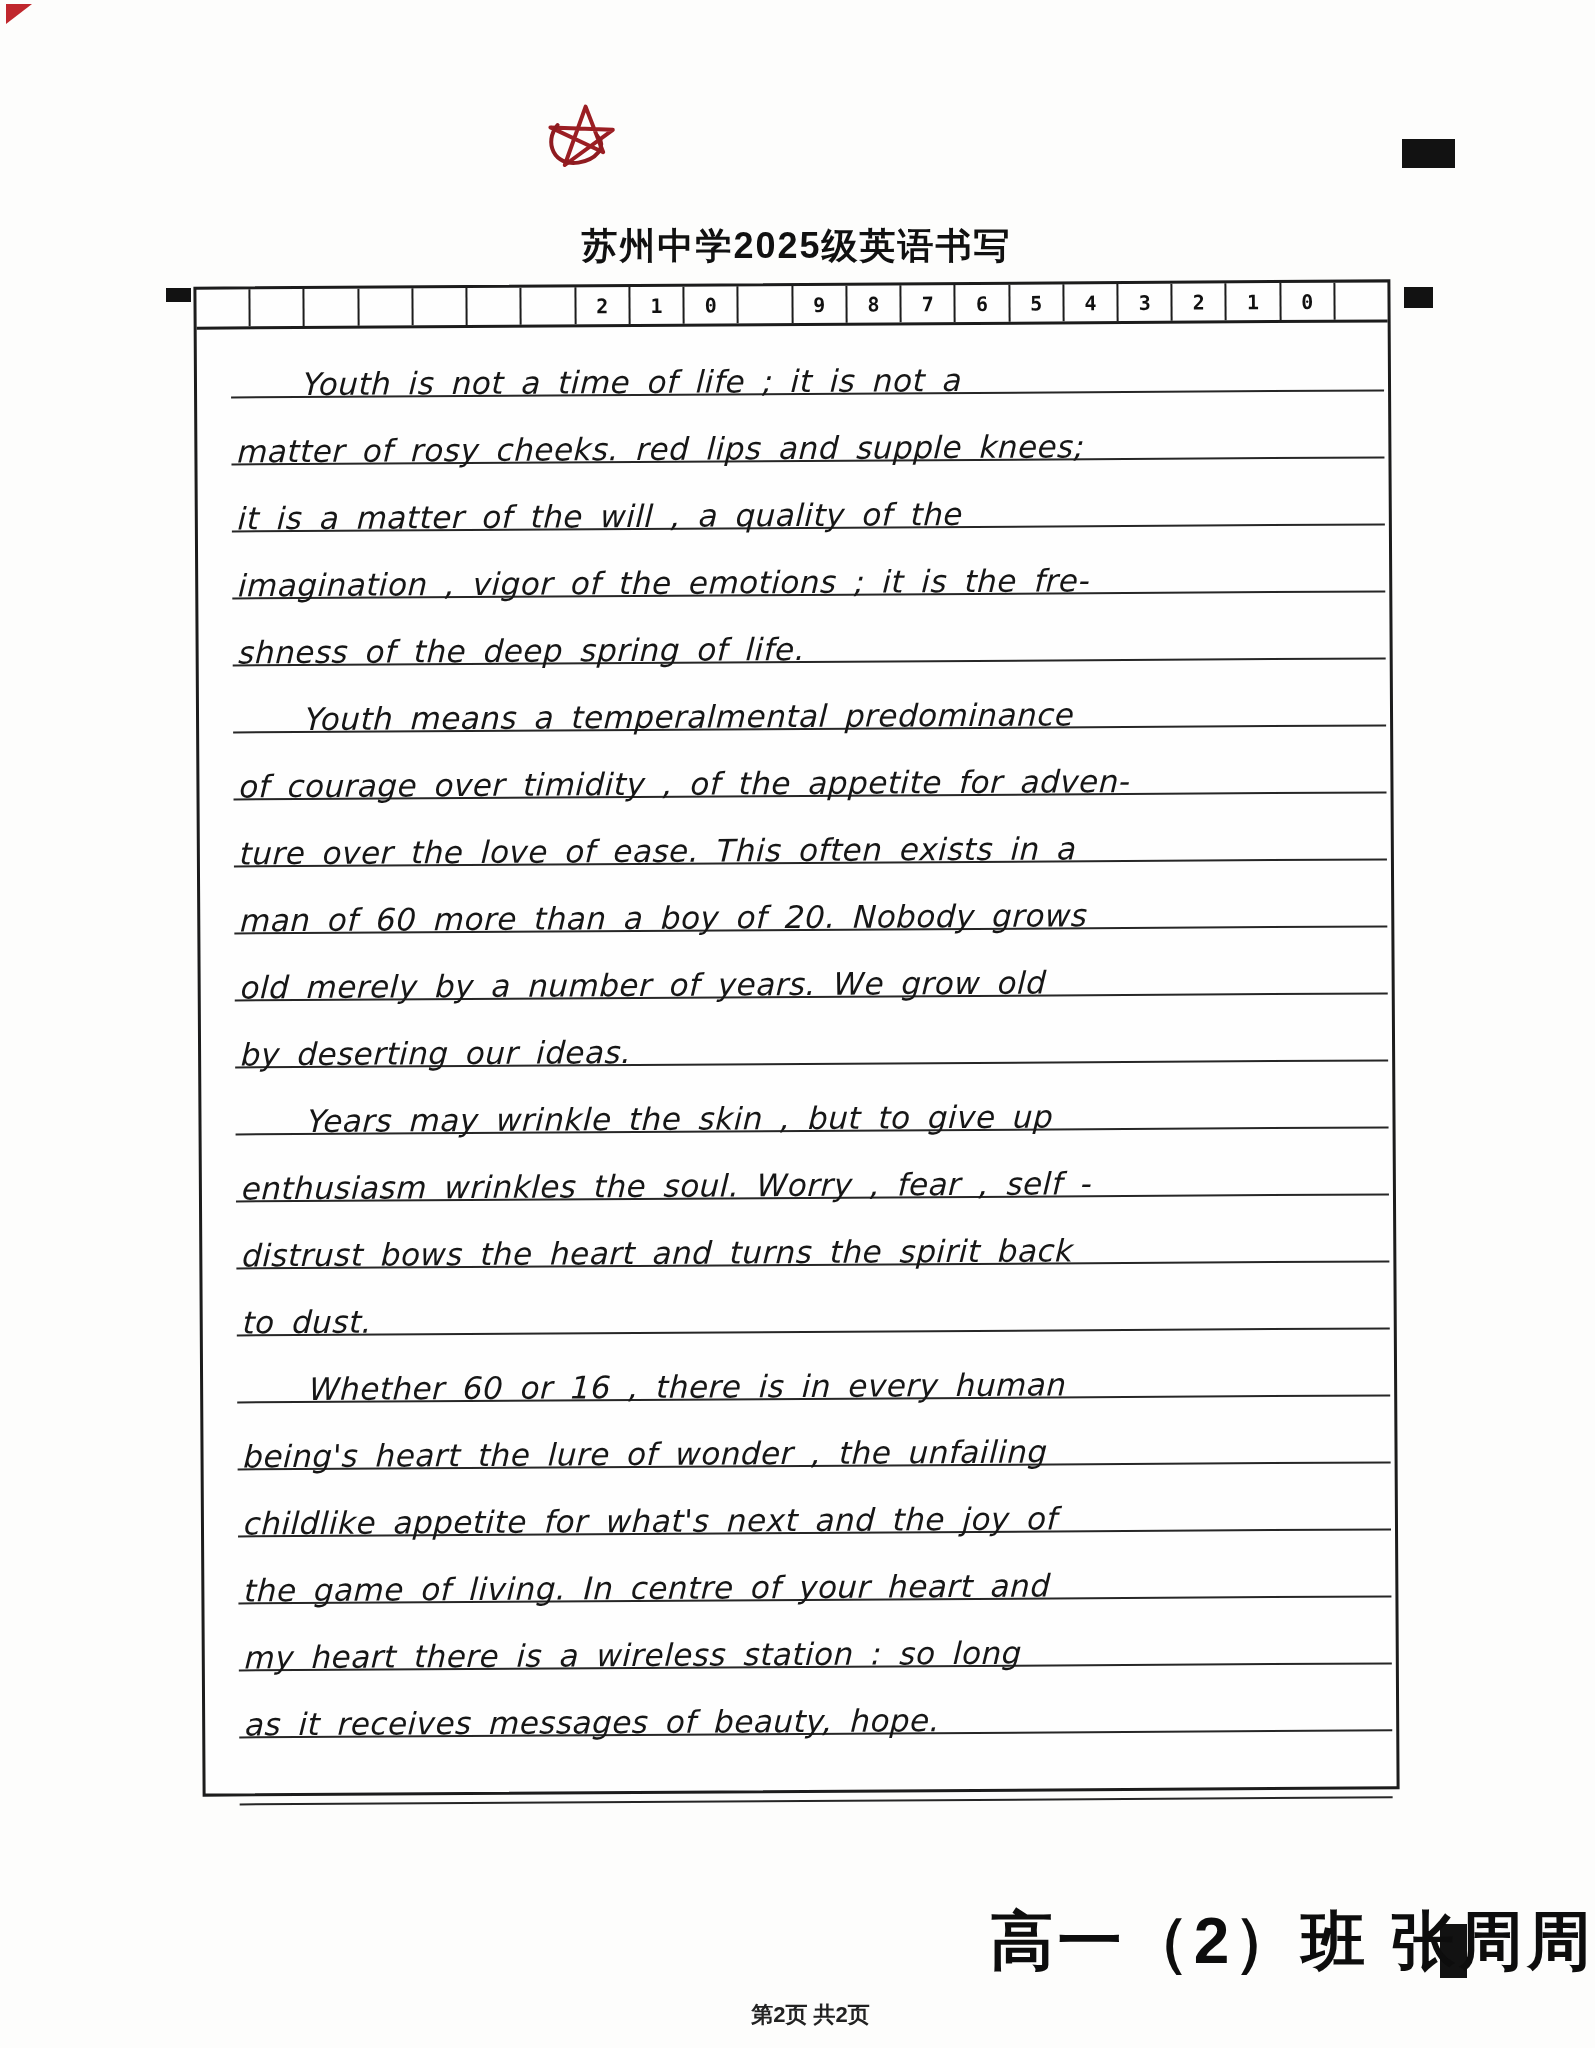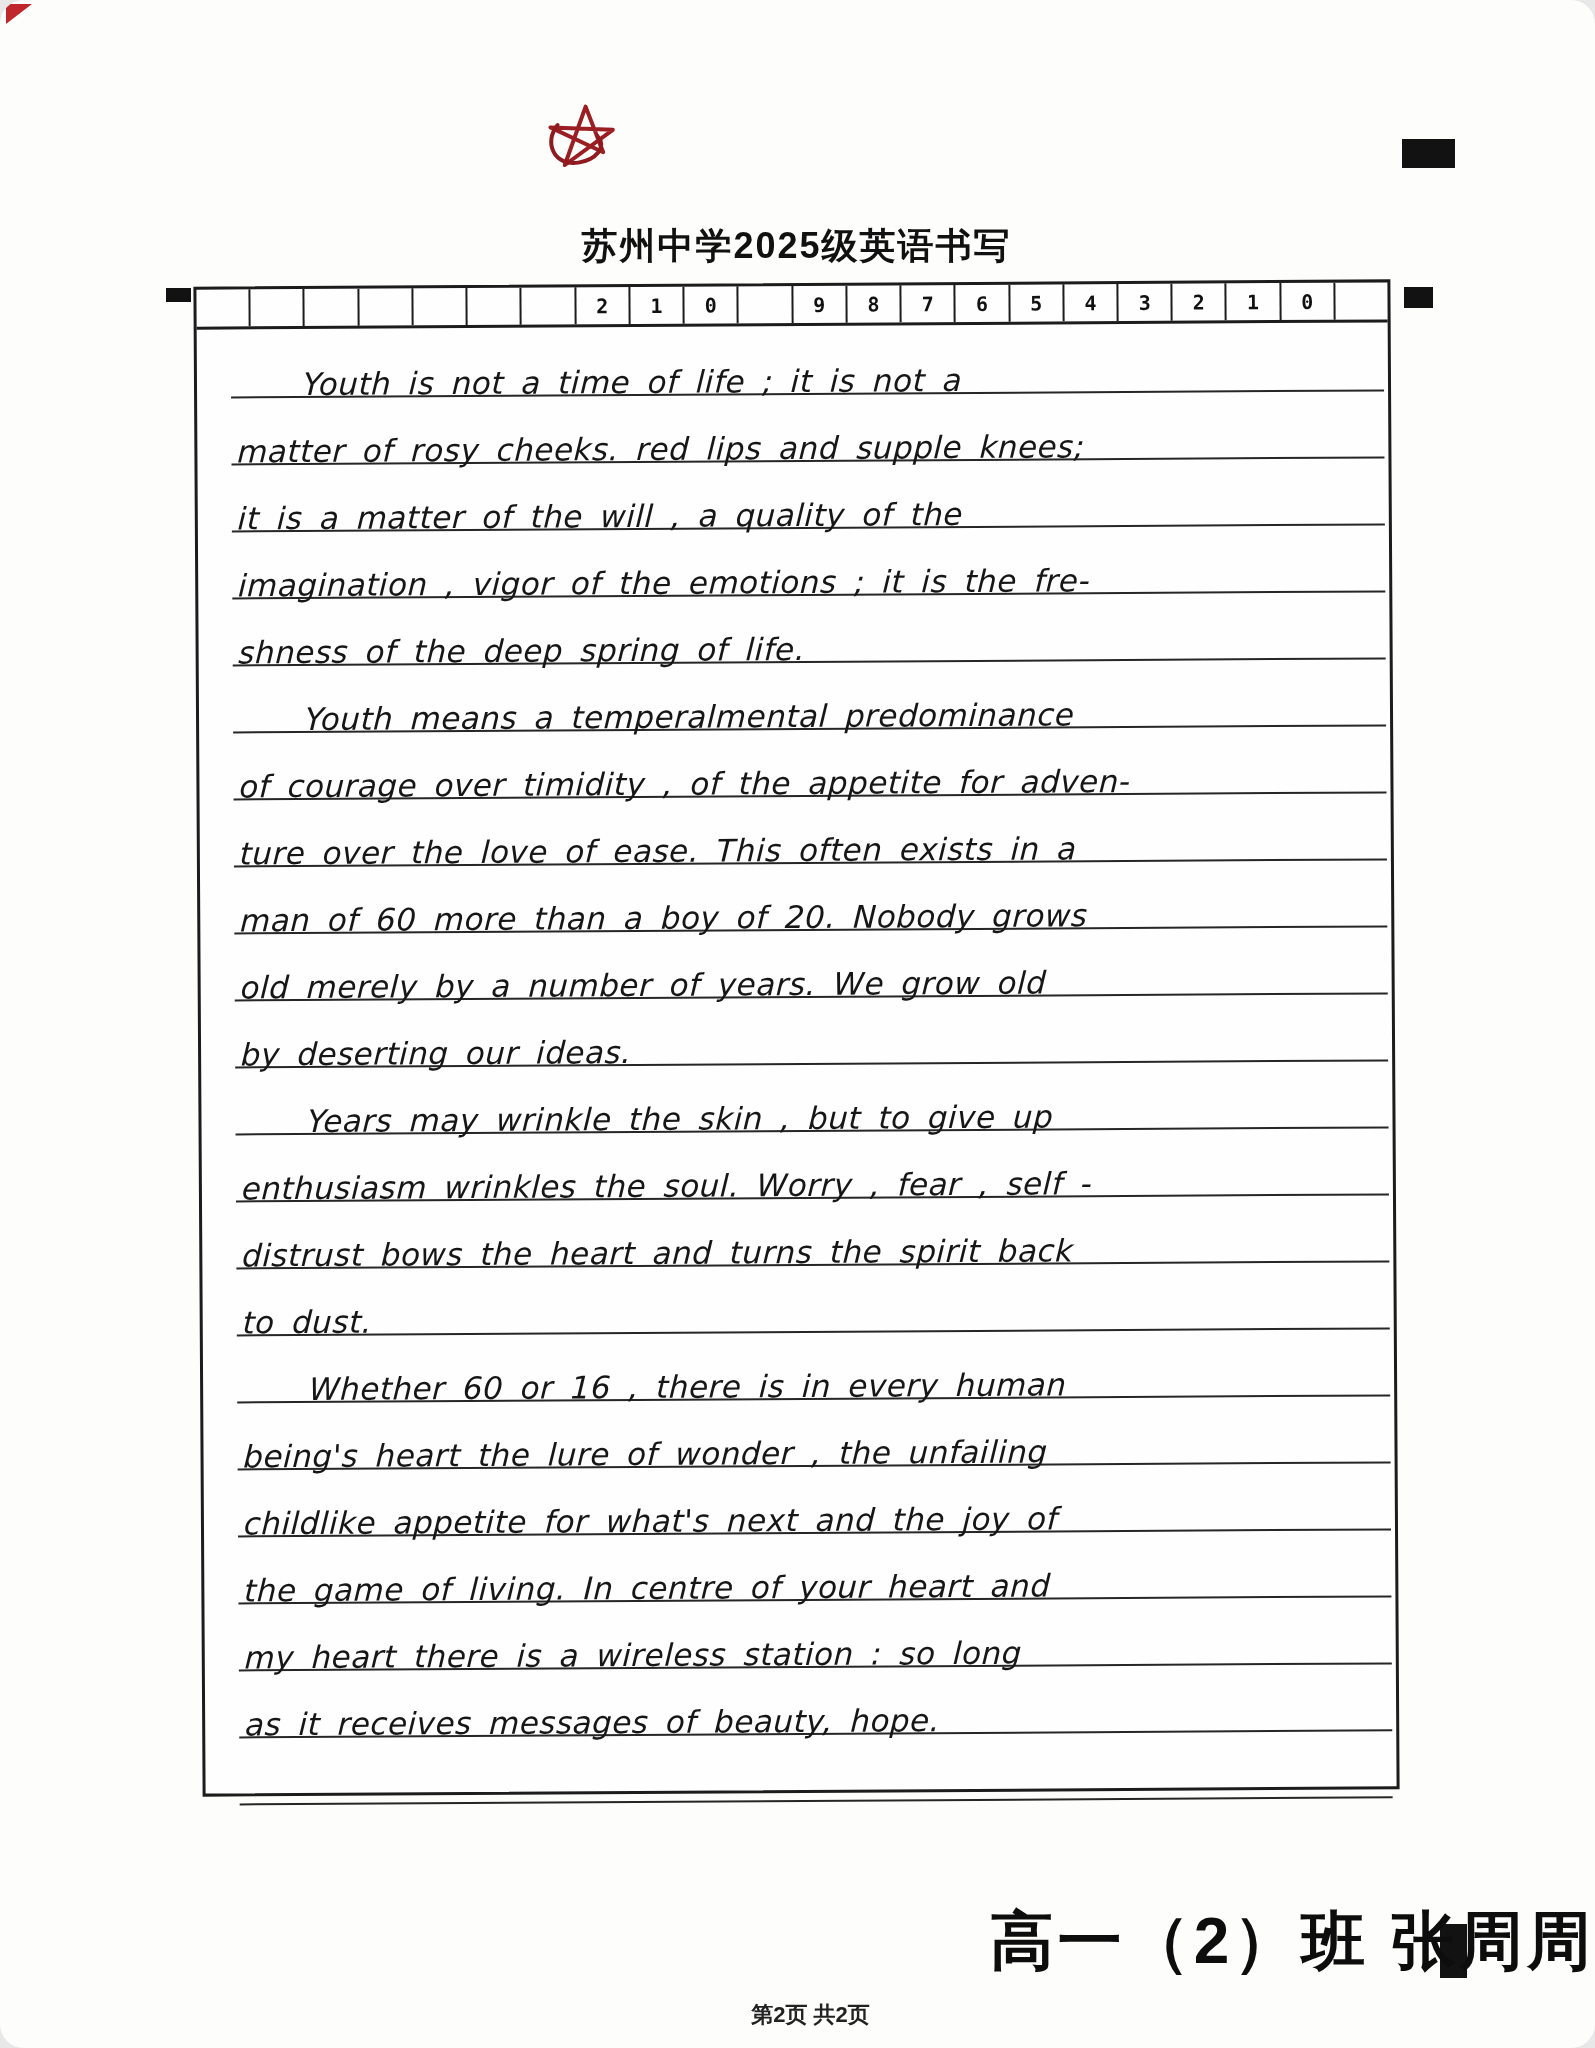--- a/index.html
+++ b/index.html
@@ -1,18 +1,18 @@
 <!DOCTYPE html>
 <html><head>
 <meta charset="utf-8">
 <style>
   html,body{margin:0;padding:0;background:#e8e8e8;}
   .page{
     position:relative;width:1595px;height:2048px;background:#fdfdfc;
-    font-family:"Liberation Sans",sans-serif;overflow:hidden;margin:0 auto;border-radius:24px;
+    font-family:"Liberation Sans",sans-serif;overflow:hidden;margin:0 auto;
   }
   
   .mark{position:absolute;background:#121212;}
   .mark-top-right{left:1402px;top:139px;width:53px;height:29px;}
   .mark-strip-left{left:166px;top:288px;width:25px;height:14px;}
   .mark-strip-right{left:1404px;top:287px;width:29px;height:21px;}
   .mark-bottom-right{left:1440px;top:1924px;width:27px;height:54px;}
   .mark-page-corner{
     position:absolute;left:6px;top:4px;width:0;height:0;
     border-left:26px solid #c0272d;border-bottom:20px solid transparent;

